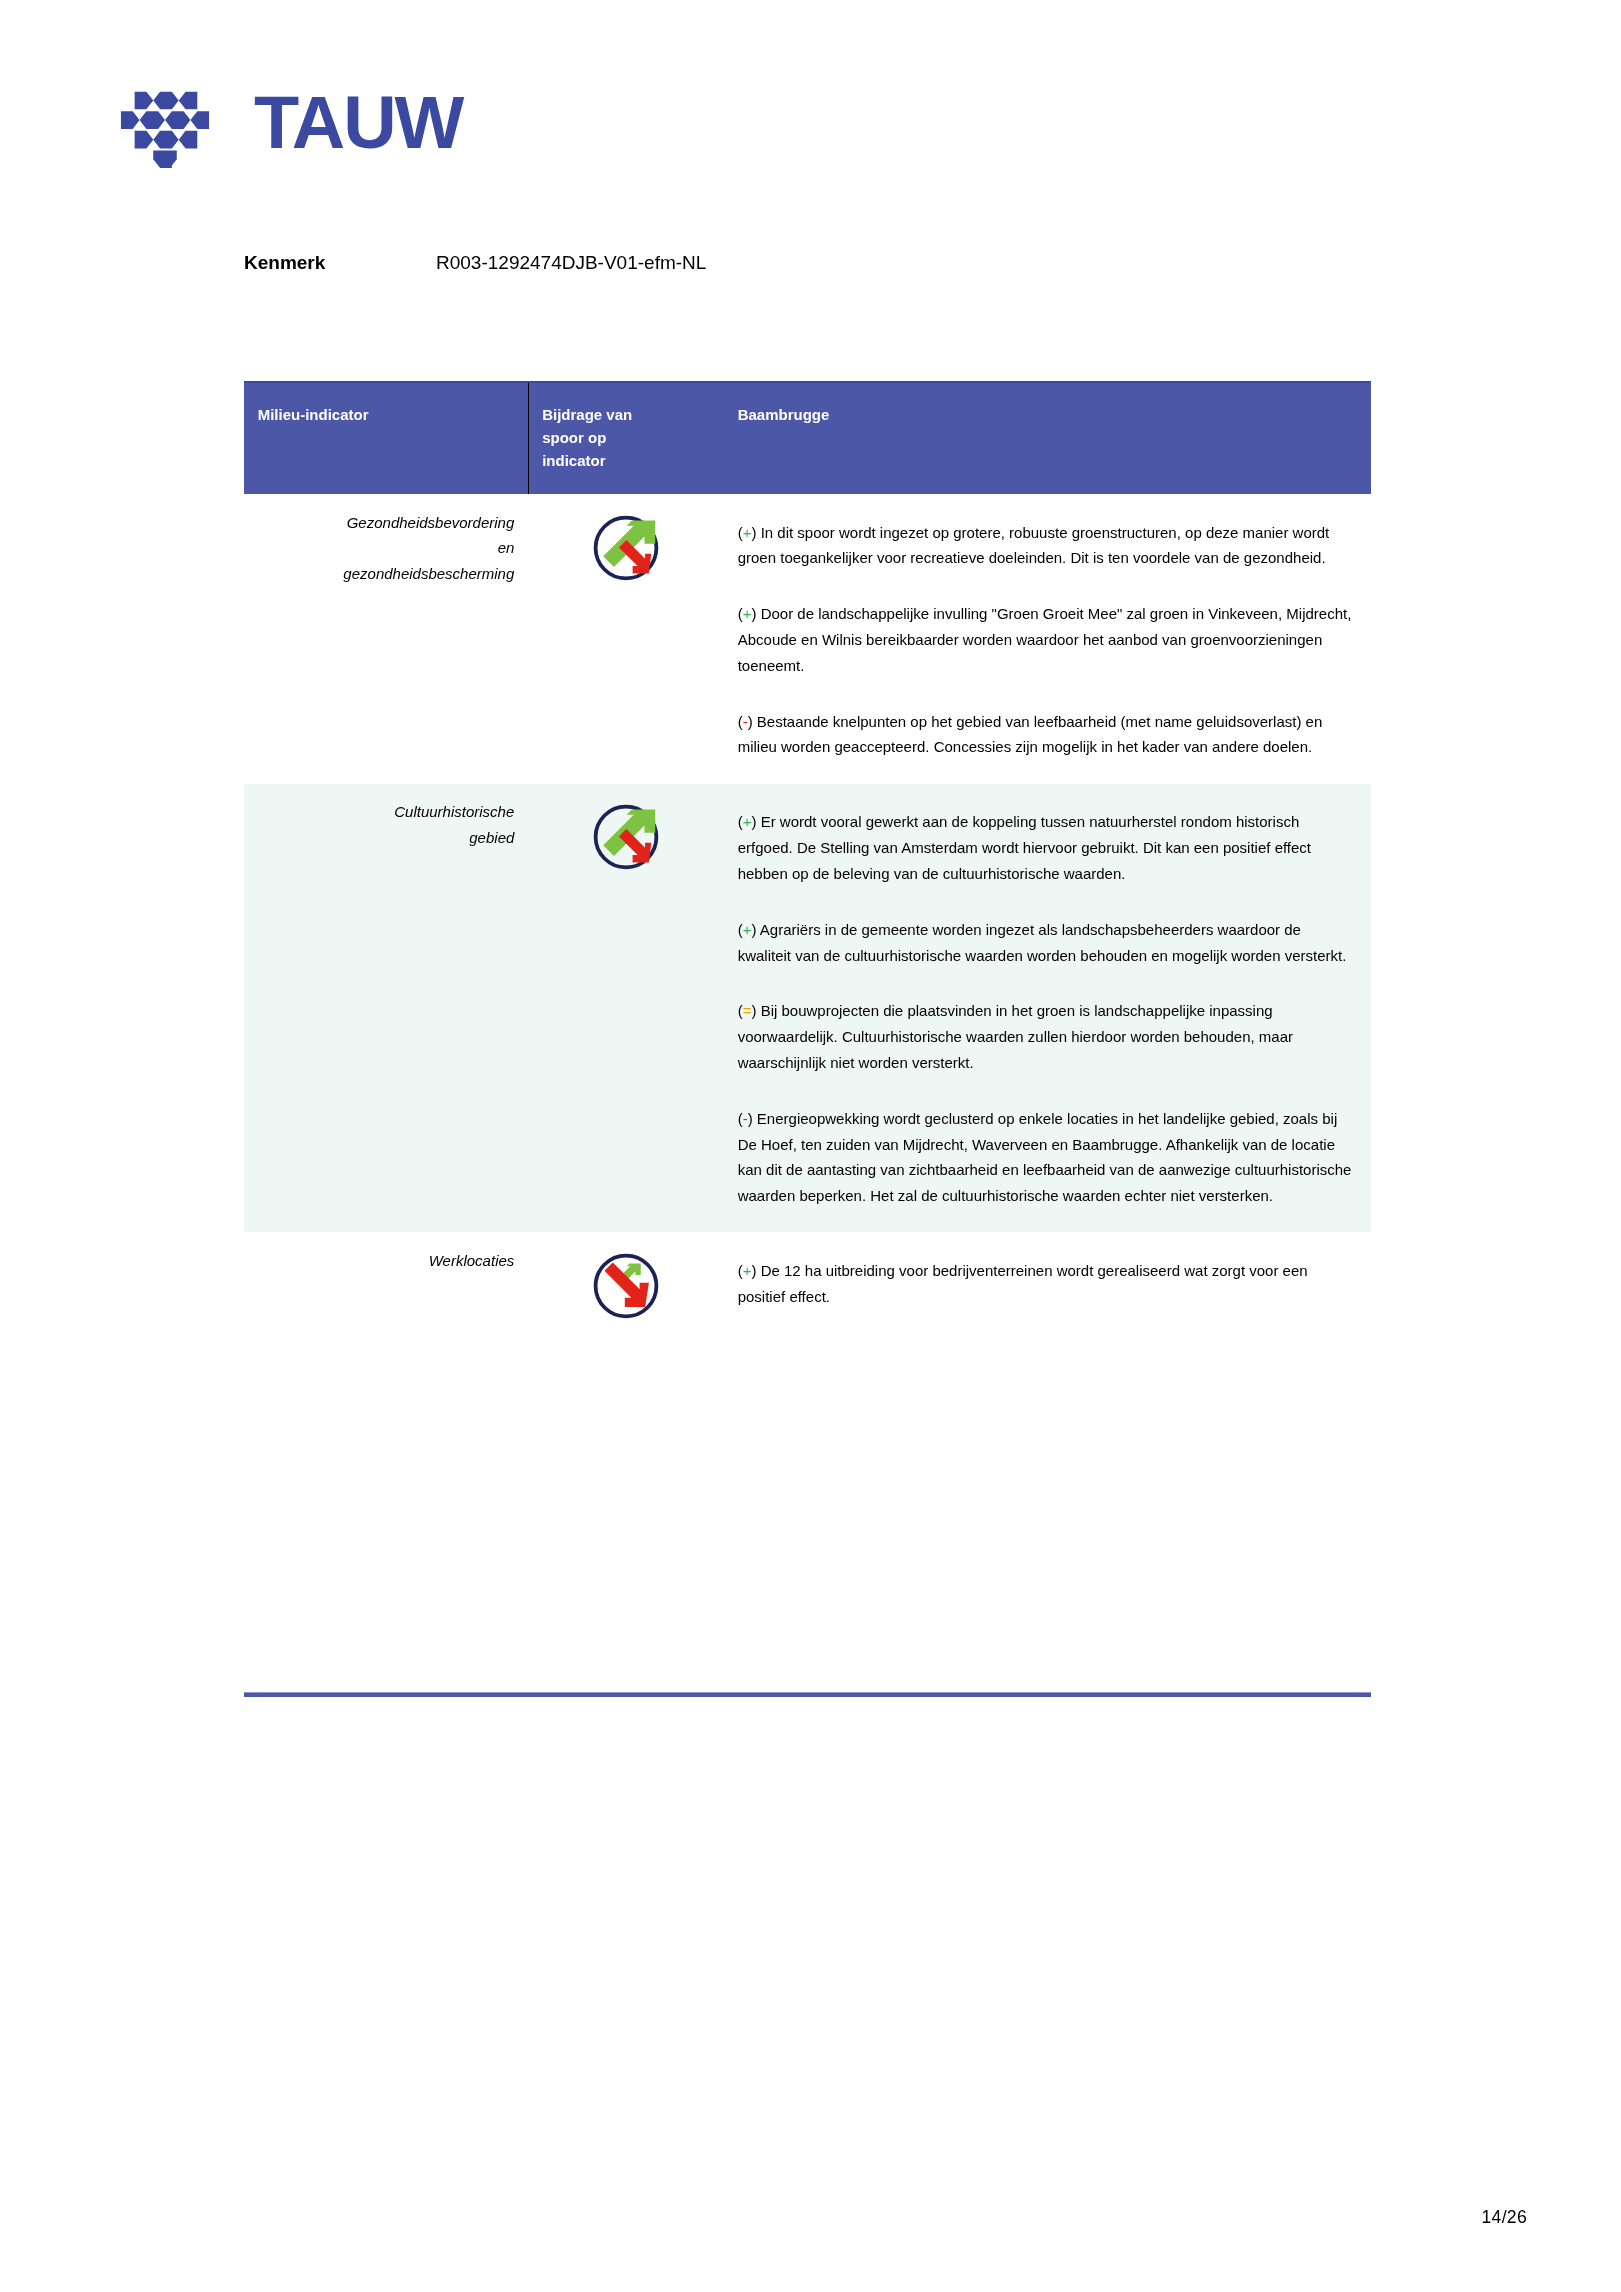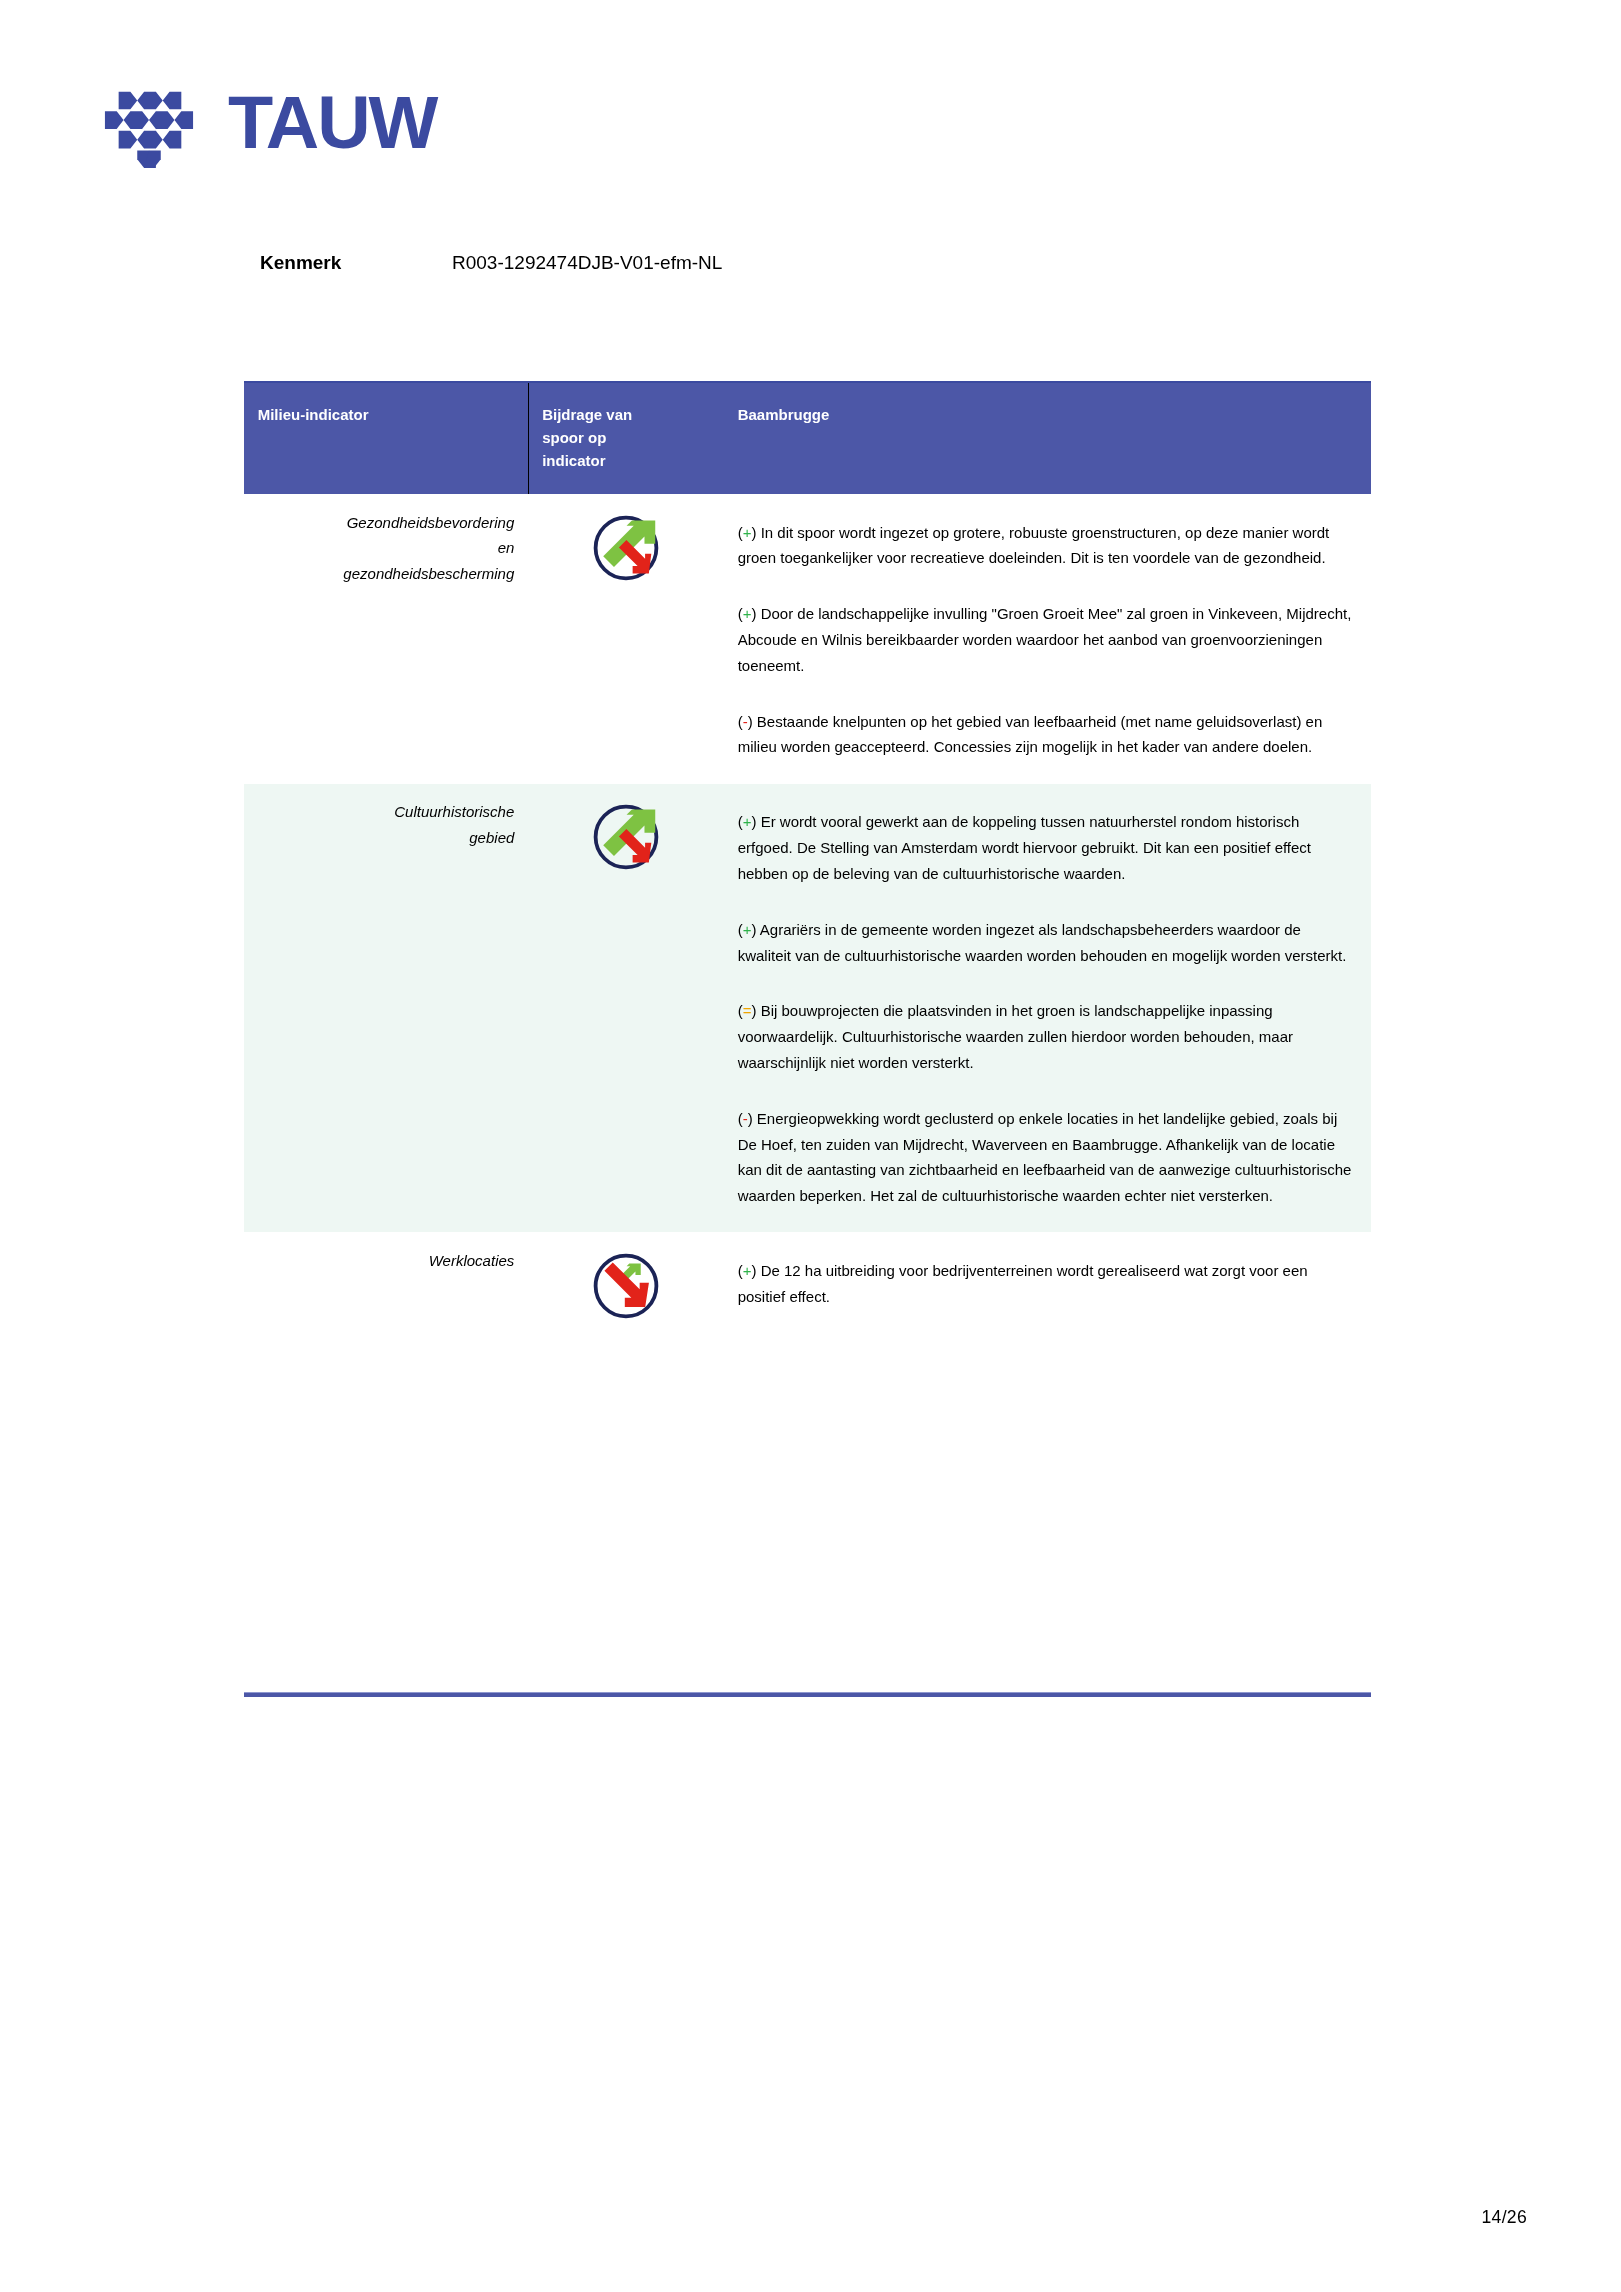--- a/index.html
+++ b/index.html
@@ -12,45 +12,44 @@
     height: 2293px;
     position: relative;
     font-family: "Liberation Sans", sans-serif;
     color: #000000;
     overflow: hidden;
   }
 
   
   .masthead {
     position: absolute;
-    left: 91px;
+    left: 107px;
     top: 76px;
     display: flex;
     align-items: center;
-    gap: 21px;
+    gap: 31px;
   }
   .logo-mark { width: 116px; height: 94px; display: block; }
   .logo-word {
     font-family: "Liberation Sans", sans-serif;
     font-size: 74px;
     font-weight: bold;
     letter-spacing: -2px;
     color: #3b4aa0;
     line-height: 1;
   }
 
   
   .kenmerk-row {
     position: absolute;
     left: 244px;
     top: 252px;
     display: flex;
     font-size: 19px;
     line-height: 1.2;
-    margin-left: 16px;
   }
   .kenmerk-label { font-weight: bold; width: 192px; }
   .kenmerk-value { font-weight: normal; }
 
   
   .tbl {
     position: absolute;
     left: 244px;
     top: 381px;
     width: 1127px;

